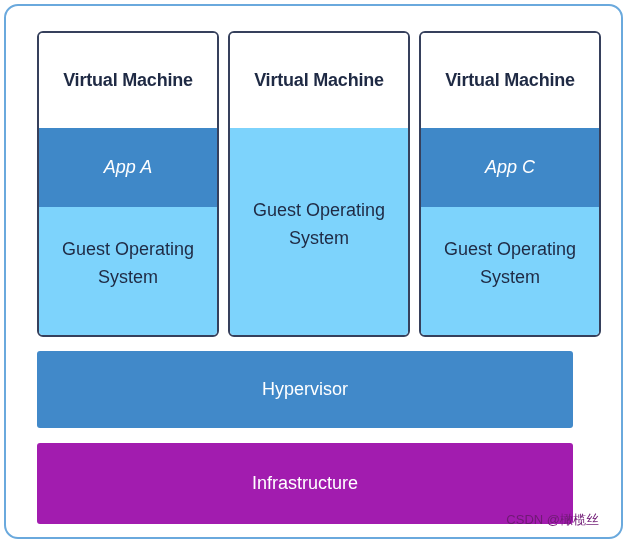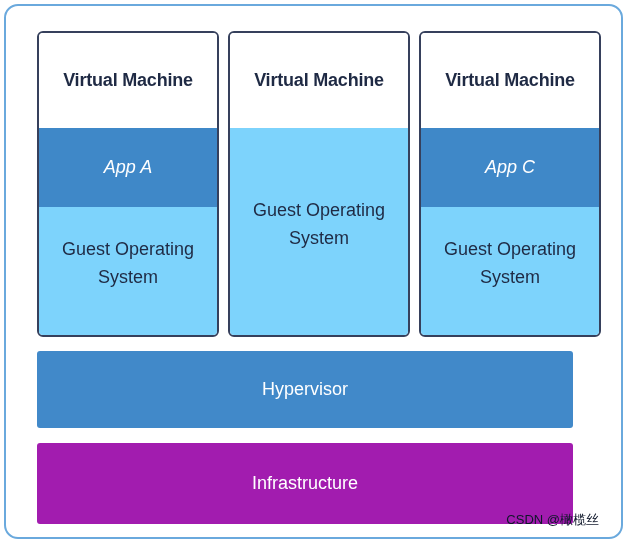--- a/index.html
+++ b/index.html
@@ -111,21 +111,21 @@
     height: 81px;
     background: #a21caf;
   }
 
   
   .watermark {
     position: absolute;
     right: 22px;
     bottom: 8px;
     font-size: 13px;
-    color: #0f172a;
+    color: #701a75;
     white-space: nowrap;
   }
 </style>
 </head>
 <body>
 
 <div class="frame">
 
   <div class="vm-row">
 

